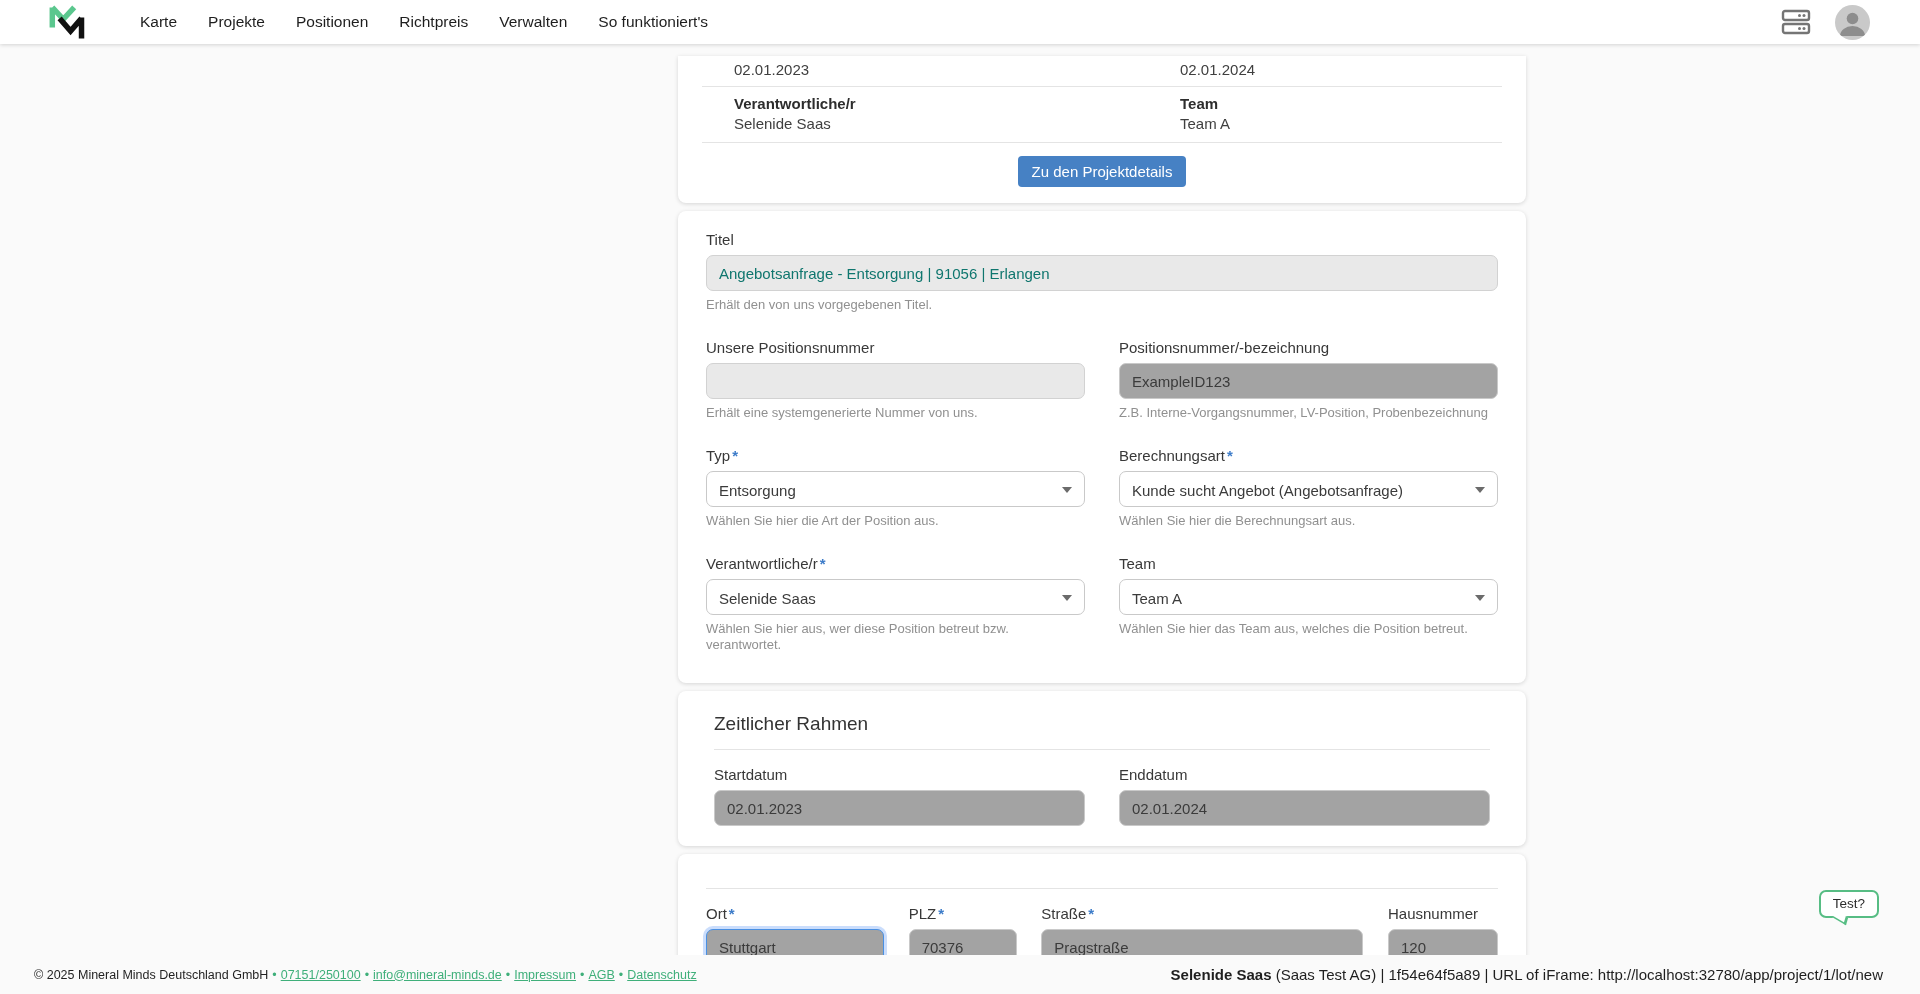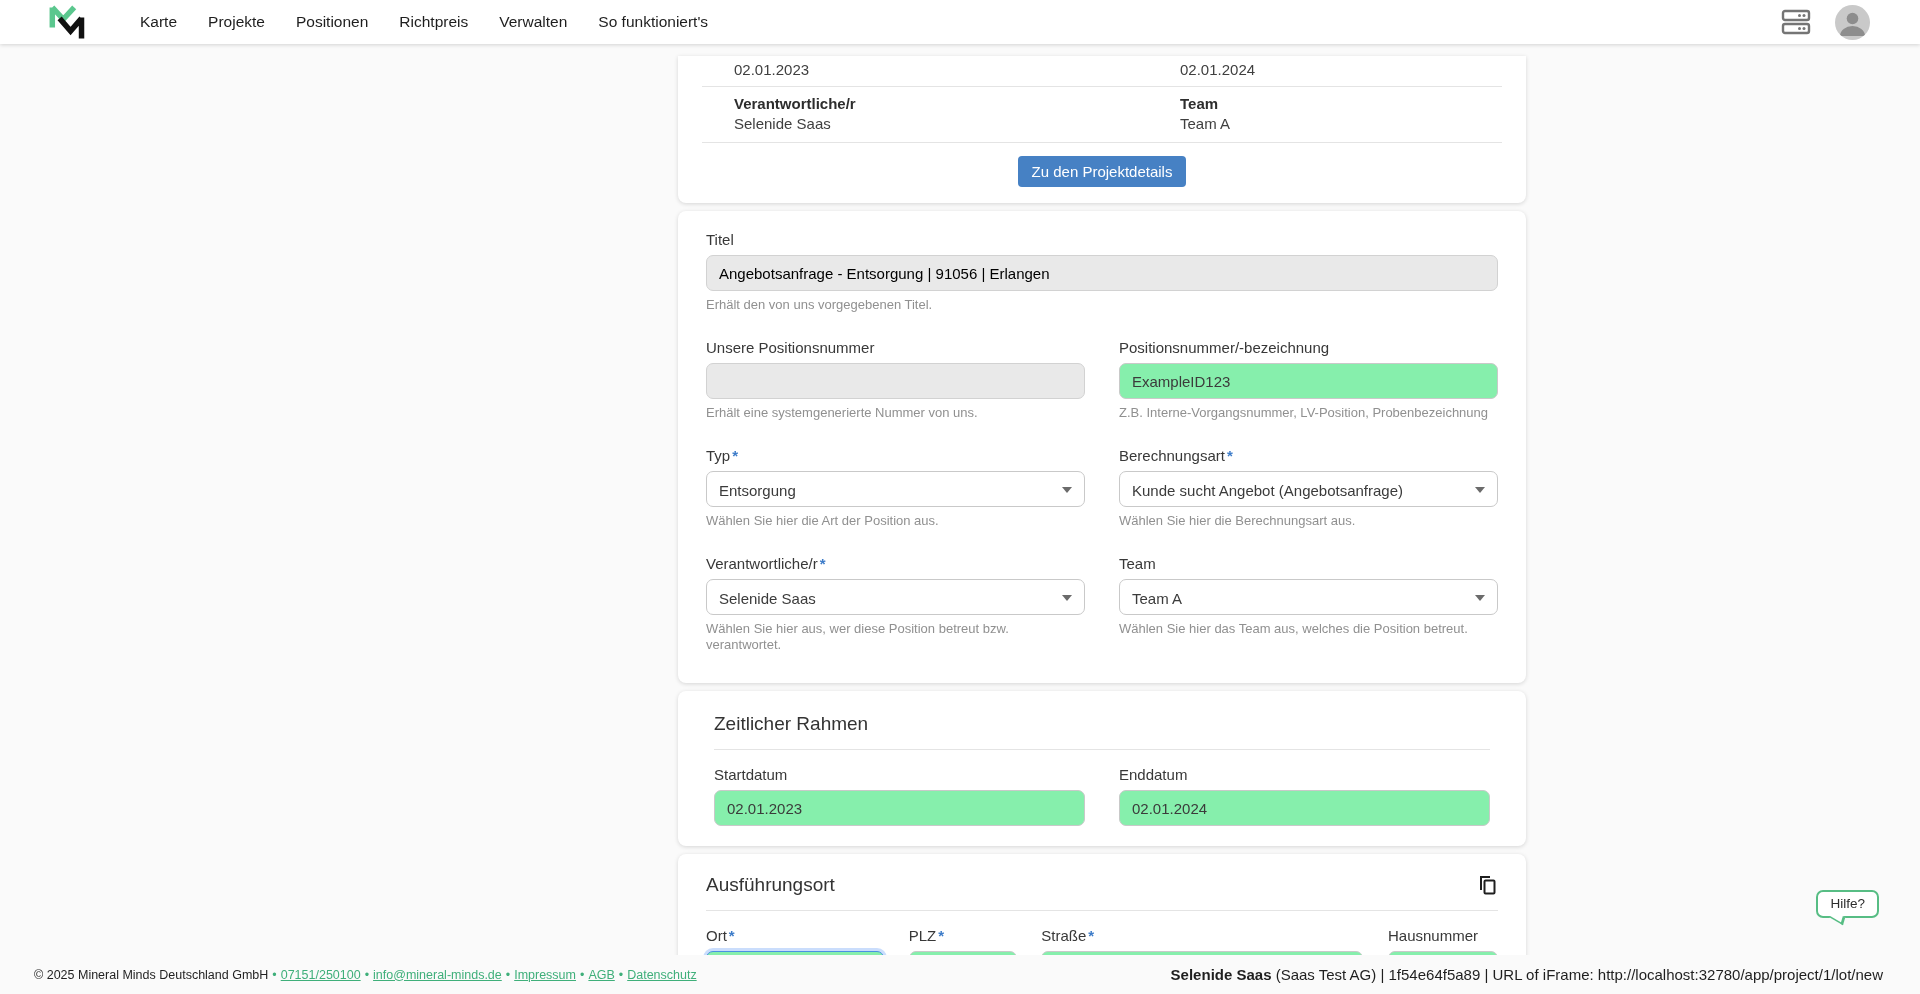--- a/index.html
+++ b/index.html
@@ -30,23 +30,23 @@
   .c1-value { font-size:15px; color:#3f3f3f; line-height:19px; }
   .c1-label { font-size:15px; font-weight:700; color:#2d2d2d; line-height:19px; margin-bottom:1px; }
   .c1-actions { display:flex; justify-content:center; padding:13px 28px 16px; }
   .btn-primary { background:#4681c4; color:#fff; border:none; border-radius:4px; font-size:15px;
     font-family:inherit; padding:0 14px; height:31px; cursor:pointer; }
 
   
   .card-pad { padding:20px 28px 30px; }
   .field label.f-label { display:block; font-size:15px; font-weight:500; color:#383838; margin-bottom:7px; }
   .req { color:#3d7cc9; font-weight:700; margin-left:2px; }
-  .t-input { width:100%; height:36px; border:1px solid #c9c9c9; border-radius:7px; background:#86efac;
+  .t-input { width:100%; height:36px; border:1px solid #c9c9c9; border-radius:7px; background:#a3a3a3;
     font-family:inherit; font-size:15px; color:#3b3b3b; padding:0 12px; outline:none; }
-  .t-input:disabled, .t-input.disabled { background:#e9e9e9; border-color:#d2d2d2; color:#000000; }
+  .t-input:disabled, .t-input.disabled { background:#e9e9e9; border-color:#d2d2d2; color:#0f766e; }
   .f-hint { font-size:13px; color:#909090; margin-top:6px; line-height:16px; }
   .select { position:relative; width:100%; height:36px; border:1px solid #c9c9c9; border-radius:7px;
     background:#fff; display:flex; align-items:center; padding:2px 30px 0 12px; font-size:15px; color:#3b3b3b; cursor:pointer; }
   .caret { position:absolute; right:12px; top:15px; width:0; height:0;
     border-left:5px solid transparent; border-right:5px solid transparent; border-top:6px solid #6b6b6b; }
   .grid2 { display:grid; grid-template-columns:1fr 1fr; column-gap:34px; row-gap:26px; }
   .mb26 { margin-bottom:26px; }
 
   .section-head { font-size:19px; font-weight:400; color:#333; }
   .head-row { display:flex; align-items:center; justify-content:space-between; }
@@ -207,29 +207,20 @@
         <input class="t-input" value="02.01.2023" style="">
       </div>
       <div class="field">
         <label class="f-label">Enddatum</label>
         <input class="t-input" value="02.01.2024" style="">
       </div>
     </div>
   </section>
 
   <section class="card card-ort" style="padding:20px 28px;">
-    <div class="head-row">
-      <h2 class="section-head">Ausführungsort</h2>
-      <span class="icon-btn">
-        <svg width="21" height="22" viewBox="0 0 21 22">
-          <rect x="7.5" y="6.5" width="10" height="13" rx="1" fill="none" stroke="#1f1f1f" stroke-width="2"></rect>
-          <path d="M4 16 V3 h9" fill="none" stroke="#1f1f1f" stroke-width="2"></path>
-        </svg>
-      </span>
-    </div>
     <hr class="hr section-hr">
     <div class="addr-row">
       <div class="field w-ort">
         <label class="f-label"><span>Ort</span><span class="req">*</span></label>
         <div class="input-wrap">
           <input class="t-input focused" value="Stuttgart" style="">
           
         </div>
       </div>
       <div class="field w-plz">
@@ -242,21 +233,21 @@
       </div>
       <div class="field w-hnr">
         <label class="f-label">Hausnummer</label>
         <input class="t-input" value="120" style="">
       </div>
     </div>
   </section>
 </main>
 
 <div class="help">
-  <span>Hilfe?</span>
+  <span>Test?</span>
   <span class="help-tail"></span>
 </div>
 
 <footer class="footer">
   <div class="footer-left">
     <span>© 2025 Mineral Minds Deutschland GmbH</span><span class="sep">•</span><a>07151/250100</a><span class="sep">•</span><a>info@mineral-minds.de</a><span class="sep">•</span><a>Impressum</a><span class="sep">•</span><a>AGB</a><span class="sep">•</span><a>Datenschutz</a>
   </div>
   <div class="footer-right">
     <b>Selenide Saas</b><span> (Saas Test AG) | 1f54e64f5a89 | URL of iFrame: http://localhost:32780/app/project/1/lot/new</span>
   </div>

